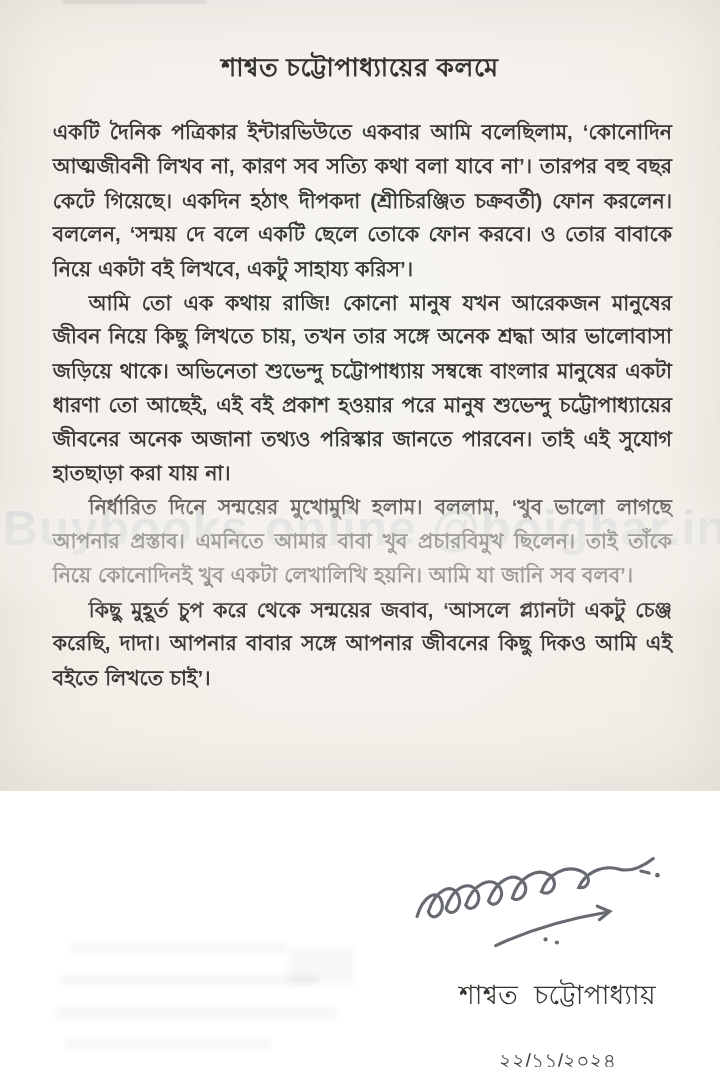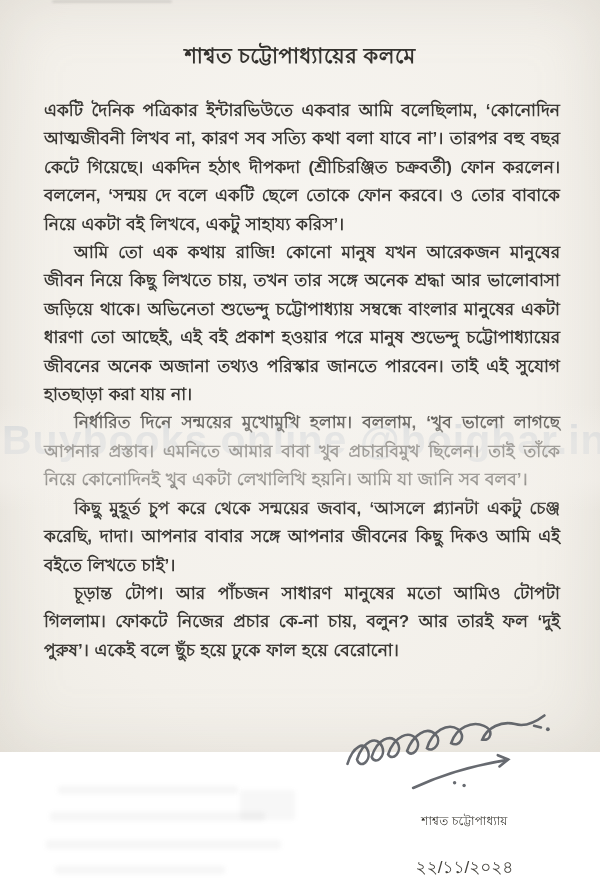--- a/index.html
+++ b/index.html
@@ -6,21 +6,21 @@
     margin: 0;
     padding: 0;
     width: 600px;
     height: 889px;
     overflow: hidden;
     font-family: "Liberation Sans", "DejaVu Sans", sans-serif;
   }
   .page {
     position: relative;
     width: 600px;
-    height: 752px;
+    height: 659px;
     background:
       radial-gradient(ellipse at 50% 40%, #f7f5f1 0%, #f3f0ea 70%, #eeebe4 100%);
     box-shadow: inset 0 0 60px rgba(180,172,158,0.25);
   }
   
   .top-smudge {
     position: absolute;
     top: 0; left: 52px;
     width: 120px; height: 3px;
     background: rgba(110,110,110,0.18);
@@ -90,21 +90,21 @@
   }
   .sig-block {
     position: absolute;
     top: 812px;
     right: 48px;
     width: 175px;
     text-align: center;
     z-index: 4;
     color: #37352f;
   }
-  .sig-name { font-size: 12px; letter-spacing: 0.2px; }
+  .sig-name { font-size: 22px; letter-spacing: 0.2px; font-family: Liberation Mono, monospace; }
   .sig-date { font-size: 17px; margin-top: 22px; color: #45433d; }
   
   .ghost {
     position: absolute;
     background: rgba(95,95,95,0.06);
     filter: blur(2px);
     border-radius: 3px;
     z-index: 0;
   }
   .g1 { left: 58px;  top: 786px; width: 180px; height: 8px; }
@@ -122,21 +122,20 @@
 
   <div class="watermark">Buybooks online @boighar.in</div>
 
   <h1 class="title">শাশ্বত চট্টোপাধ্যায়ের কলমে</h1>
 
   <div class="body-text">
     <p>একটি দৈনিক পত্রিকার ইন্টারভিউতে একবার আমি বলেছিলাম, ‘কোনোদিন আত্মজীবনী লিখব না, কারণ সব সত্যি কথা বলা যাবে না’। তারপর বহু বছর কেটে গিয়েছে। একদিন হঠাৎ দীপকদা (শ্রীচিরঞ্জিত চক্রবর্তী) ফোন করলেন। বললেন, ‘সন্ময় দে বলে একটি ছেলে তোকে ফোন করবে। ও তোর বাবাকে নিয়ে একটা বই লিখবে, একটু সাহায্য করিস’।</p>
     <p class="indent">আমি তো এক কথায় রাজি! কোনো মানুষ যখন আরেকজন মানুষের জীবন নিয়ে কিছু লিখতে চায়, তখন তার সঙ্গে অনেক শ্রদ্ধা আর ভালোবাসা জড়িয়ে থাকে। অভিনেতা শুভেন্দু চট্টোপাধ্যায় সম্বন্ধে বাংলার মানুষের একটা ধারণা তো আছেই, এই বই প্রকাশ হওয়ার পরে মানুষ শুভেন্দু চট্টোপাধ্যায়ের জীবনের অনেক অজানা তথ্যও পরিস্কার জানতে পারবেন। তাই এই সুযোগ হাতছাড়া করা যায় না।</p>
     <p class="indent">নির্ধারিত দিনে সন্ময়ের মুখোমুখি হলাম। বললাম, ‘খুব ভালো লাগছে আপনার প্রস্তাব। এমনিতে আমার বাবা খুব প্রচারবিমুখ ছিলেন। তাই তাঁকে নিয়ে কোনোদিনই খুব একটা লেখালিখি হয়নি। আমি যা জানি সব বলব’।</p>
     <p class="indent">কিছু মুহূর্ত চুপ করে থেকে সন্ময়ের জবাব, ‘আসলে প্ল্যানটা একটু চেঞ্জ করেছি, দাদা। আপনার বাবার সঙ্গে আপনার জীবনের কিছু দিকও আমি এই বইতে লিখতে চাই’।</p>
-    <p class="indent">চূড়ান্ত টোপ। আর পাঁচজন সাধারণ মানুষের মতো আমিও টোপটা গিললাম। ফোকটে নিজের প্রচার কে-না চায়, বলুন? আর তারই ফল ‘দুই পুরুষ’। একেই বলে ছুঁচ হয়ে ঢুকে ফাল হয়ে বেরোনো।</p>
   </div>
 
   <div class="fade-band"></div>
 
   <svg class="signature-svg" width="225" height="95" viewBox="0 0 260 110">
     <g fill="none" stroke="#4d5158" stroke-width="3" stroke-linecap="round" opacity="0.85">
       <path d="M20,60 C26,40 40,32 44,46 C47,58 34,66 31,55 C38,34 54,26 60,40 C65,52 52,62 48,52 C54,32 70,24 78,36 C84,46 72,58 67,49 C74,28 92,20 100,32 C106,42 94,54 89,45 C96,26 112,16 122,26 C130,34 120,48 112,42 C118,22 136,12 148,20 C158,27 150,42 140,36 C146,18 164,10 178,16 C190,21 186,34 176,32 C182,18 198,10 214,14 C228,18 240,10 248,4"></path>
       <path d="M236,16 l8,2"></path>
       <circle cx="252" cy="20" r="2.2" fill="#4d5158" stroke="none"></circle>
       <path d="M96,88 C130,72 166,62 202,56"></path>

